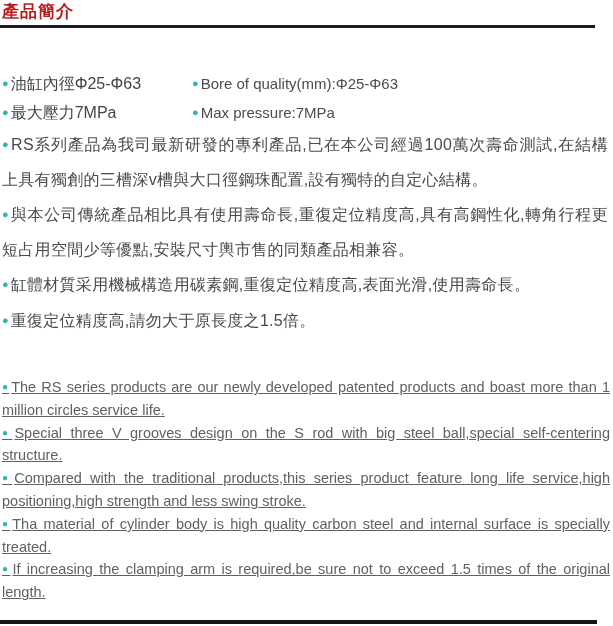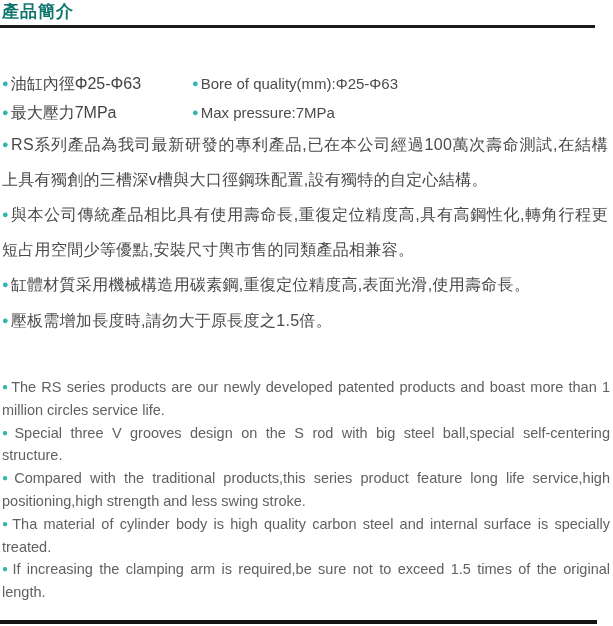--- a/index.html
+++ b/index.html
@@ -2,21 +2,21 @@
 <html><head>
 <meta charset="utf-8">
 <style>
   html,body { margin:0; padding:0; background:#ffffff; }
   .page {
     position:relative; width:613px; height:626px; background:#ffffff;
     font-family:"Liberation Sans", sans-serif; overflow:hidden;
   }
   .title {
     position:absolute; left:2px; top:0px; margin:0;
-    font-size:17px; font-weight:600; color:#0f766e; letter-spacing:1px;text-align:right;
+    font-size:17px; font-weight:600; color:#b91c1c; letter-spacing:1px;text-align:right;
   }
   .rule-top {
     position:absolute; left:0; top:25px; width:595px; height:3px; background:#1b1b1b;
   }
   .rule-bottom {
     position:absolute; left:0; top:620px; width:597px; height:4px; background:#141414;
   }
   .specs {
     position:absolute; left:2px; top:33px; width:604px;
     display:grid; grid-template-columns:190px auto; grid-auto-rows:29px;
@@ -33,21 +33,21 @@
     font-size:16px; line-height:34.5px; color:#4a4a4a;
     text-align:justify; letter-spacing:0.3px;
   }
   .zh-block p { margin:0; }
   .zh-block .bullet { font-size:11px; vertical-align:2px; }
   .en-block {
     position:absolute; left:2px; top:376px; width:608px;
     font-size:14.5px; line-height:22.8px; color:#616161;
     text-align:justify;
   }
-  .en-block p { margin:0; }
+  .en-block p { margin:0;text-decoration:underline; }
   .en-block .bullet { font-size:10px; vertical-align:2px; }
 </style>
 </head>
 <body>
 
 <div class="page">
 
   <h1 class="title">產品簡介</h1>
   <div class="rule-top"></div>
 
@@ -55,21 +55,21 @@
     <div class="spec zh"><span class="bullet">●</span><span>油缸內徑Φ25-Φ63</span></div>
     <div class="spec en"><span class="bullet">●</span><span>Bore of quality(mm):Φ25-Φ63</span></div>
     <div class="spec zh"><span class="bullet">●</span><span>最大壓力7MPa</span></div>
     <div class="spec en"><span class="bullet">●</span><span>Max pressure:7MPa</span></div>
   </div>
 
   <div class="zh-block">
     <p><span class="bullet">●</span><span>RS系列產品為我司最新研發的專利產品,已在本公司經過100萬次壽命測試,在結構上具有獨創的三槽深v槽與大口徑鋼珠配置,設有獨特的自定心結構。</span></p>
     <p><span class="bullet">●</span><span>與本公司傳統產品相比具有使用壽命長,重復定位精度高,具有高鋼性化,轉角行程更短占用空間少等優點,安裝尺寸輿市售的同類產品相兼容。</span></p>
     <p><span class="bullet">●</span><span>缸體材質采用機械構造用碳素鋼,重復定位精度高,表面光滑,使用壽命長。</span></p>
-    <p><span class="bullet">●</span><span>壓板需增加長度時,請勿大于原長度之1.5倍。</span></p>
+    <p><span class="bullet">●</span><span>重復定位精度高,請勿大于原長度之1.5倍。</span></p>
   </div>
 
   <div class="en-block">
     <p><span class="bullet">●</span><span>The RS series products are our newly developed patented products and boast more than 1 million circles service life.</span></p>
     <p><span class="bullet">●</span><span>Special three V grooves design on the S rod with big steel ball,special self-centering structure.</span></p>
     <p><span class="bullet">●</span><span>Compared with the traditional products,this series product feature long life service,high positioning,high strength and less swing stroke.</span></p>
     <p><span class="bullet">●</span><span>Tha material of cylinder body is high quality carbon steel and internal surface is specially treated.</span></p>
     <p><span class="bullet">●</span><span>If increasing the clamping arm is required,be sure not to exceed 1.5 times of the original length.</span></p>
   </div>
 

